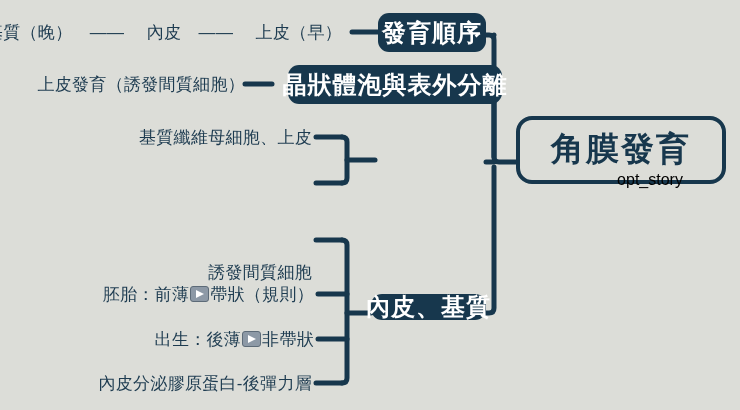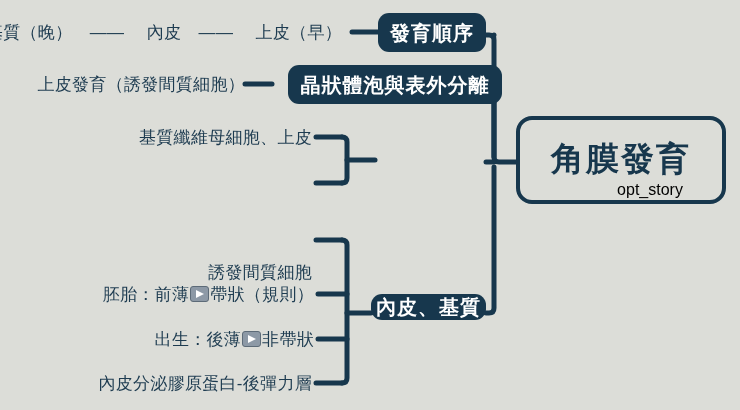--- a/index.html
+++ b/index.html
@@ -32,37 +32,37 @@
     line-height: 1;
     white-space: nowrap;
     text-align: right;
     letter-spacing: 0.3px;
   }
   .branch {
     position: absolute;
     background: #17374d;
     color: #ffffff;
     border-radius: 11px;
-    font-size: 20px;
+    font-size: 24px;
     font-weight: bold;
     line-height: 1;
     white-space: nowrap;
     display: flex;
     align-items: center;
     justify-content: center;
     letter-spacing: 1px;
     box-sizing: border-box;
     padding: 0 12px;
   }
   .center-node {
     position: absolute;
     left: 516px;
     top: 116px;
     width: 210px;
-    height: 88px;
+    height: 68px;
     border: 4px solid #17374d;
     border-radius: 16px;
     background: #dcddd8;
     box-sizing: border-box;
     display: flex;
     flex-direction: column;
     align-items: center;
     justify-content: center;
     padding-top: 20px;
   }

